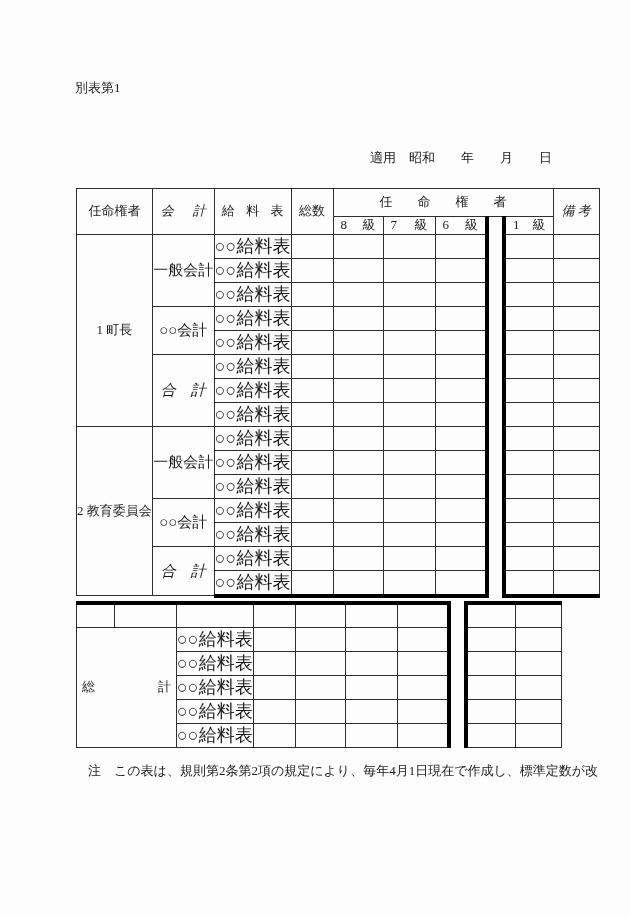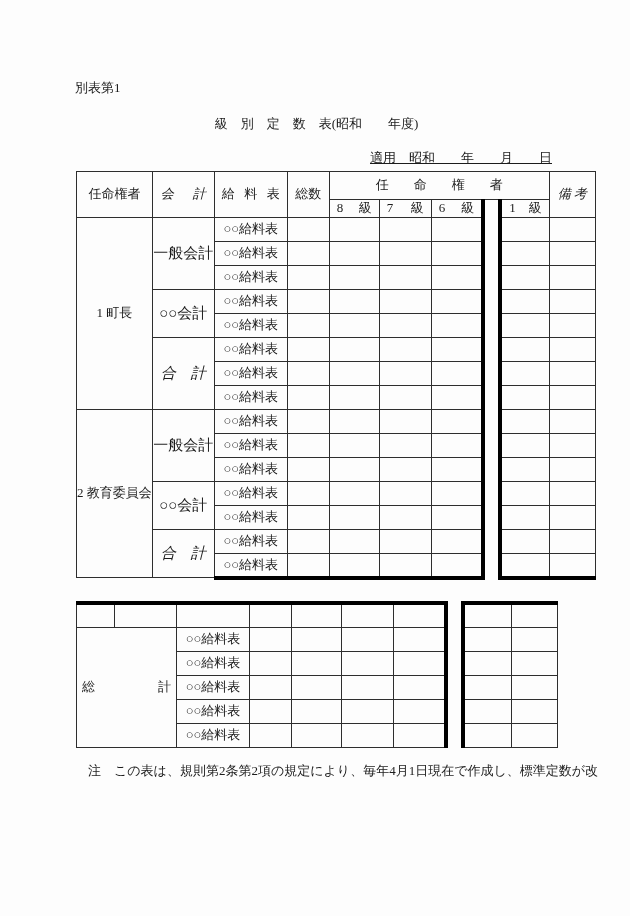--- a/index.html
+++ b/index.html
@@ -4,21 +4,21 @@
 <style>
   html,body { margin:0; padding:0; background:#e8e8e8; }
   .page {
     position:relative; width:630px; height:916px; background:#fdfdfd;
     font-family:"Liberation Serif","DejaVu Serif",serif;
     color:#1c1c1c; font-size:13px; overflow:hidden;
   }
   .abs { position:absolute; white-space:pre; }
   .doclabel { top:79px; left:75px; }
   .title { top:115px; left:76px; width:481px; text-align:center; }
-  .apply { top:149px; left:76px; width:476px; text-align:right;text-decoration:underline; }
+  .apply { top:149px; left:76px; width:476px; text-align:right; }
   .note1 { top:762px; left:88px; }
   .note2 { top:784px; left:114px; }
 
   table.grid { border-collapse:collapse; table-layout:fixed; position:absolute; background:#fdfdfd; }
   table.grid td {
     border:1px solid #2e2e2e; padding:0; text-align:center; vertical-align:middle;
     overflow:hidden; white-space:nowrap; line-height:1.25;
   }
   tr.rh1 { height:28px; } tr.rh2 { height:18px; } tr.rd { height:24px; }
 
@@ -34,32 +34,31 @@
   #grand-table tr.thick-top td.gap { border-top:none; }
 
   
   .jst { text-align:justify; text-align-last:justify; }
   .px5 { padding:0 5px !important;margin-top:28px; } .px7 { padding:0 7px !important; }
   .px8 { padding:0 8px !important;font-style:italic; } .pxw { padding:0 46px !important; }
 
   td.hd { font-size:13px; }
   td.grp { vertical-align:top; text-align:left; white-space:pre-line; padding:1px 3px; }
   td.acct { font-size:15px; }
-  td.sal { font-size:13px; }
+  td.sal { font-size:18px; }
 </style>
 </head>
 <body>
 
 <div class="page">
 
   <div class="abs doclabel">別表第1</div>
-  <div class="abs title">級　別　定　数　表(昭和　　年度)</div>
   <div class="abs apply">適用　昭和　　年　　月　　日</div>
 
-  <table class="grid" id="top-table" style="top:171px; left:76px;">
+  <table class="grid" id="top-table" style="top:188px; left:76px;">
     <colgroup>
       <col style="width:38px">
         <col style="width:62px">
         <col style="width:73px">
         <col style="width:42px">
       <col style="width:50px">
         <col style="width:52px">
         <col style="width:52px">
         <col style="width:17px">
       <col style="width:49px">

